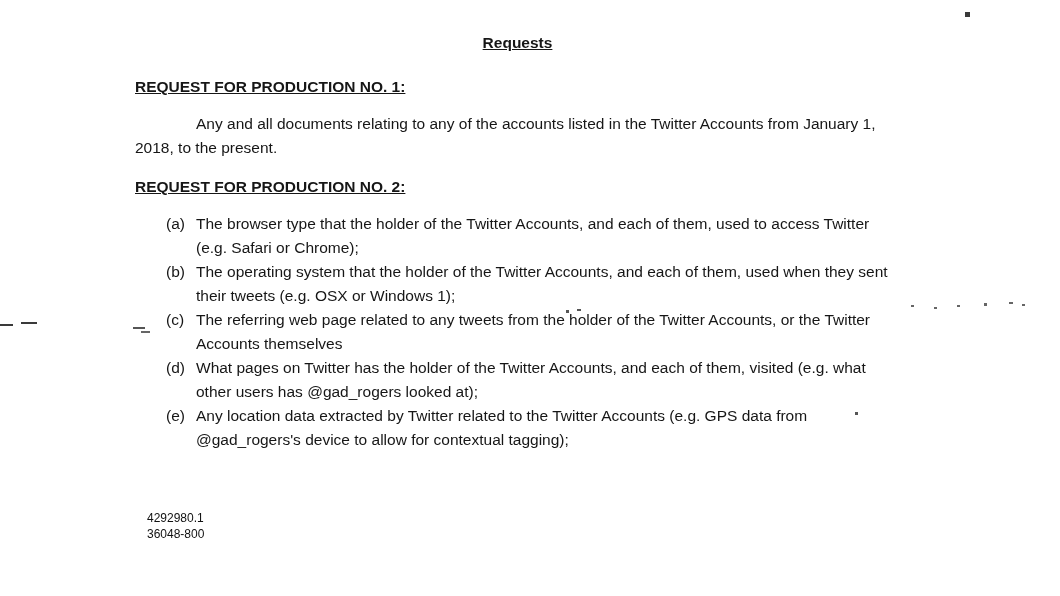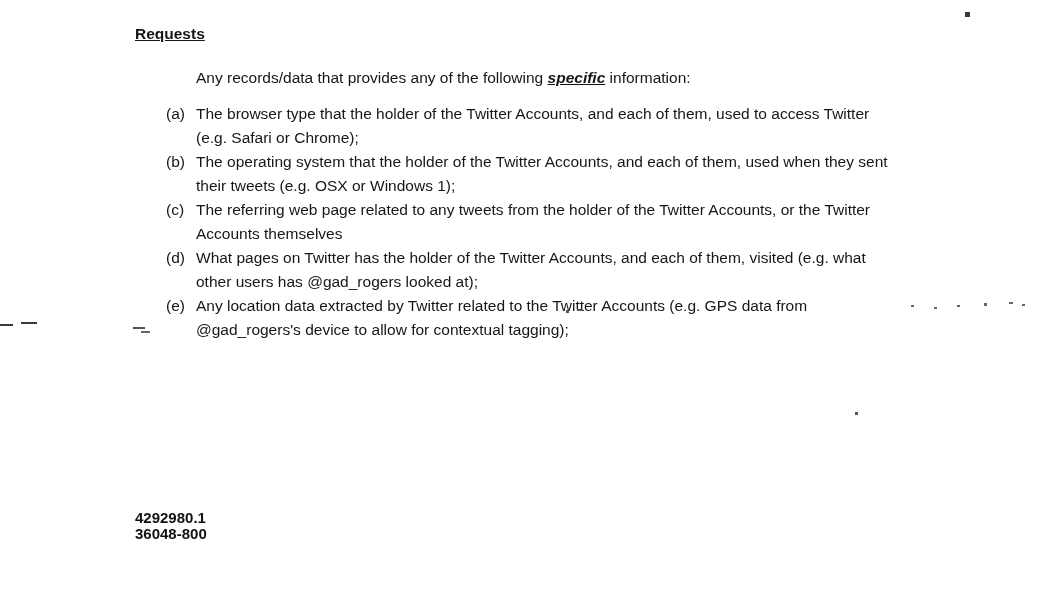--- a/index.html
+++ b/index.html
@@ -41,24 +41,24 @@
   }
   
   .content {
     position: relative;
     z-index: 2;
     padding: 22px 160px 0 135px;
     font-size: 15.5px;
     line-height: 24px;
   }
   .doc-title {
-    text-align: left;
+    text-align: center;
     font-weight: bold;
     text-decoration: underline;
-    margin: 0 0 20px 0;
+    margin: 9px 0 20px 0;
     font-size: 15.5px;
   }
   .section-heading {
     font-weight: bold;
     text-decoration: underline;
     margin: 0 0 13px 0;
     font-size: 15.5px;
   }
   .body-para {
     margin: 0 0 15px 0;
@@ -81,49 +81,51 @@
   }
   .req-item-label {
     flex: 0 0 30px;
   }
   .req-item-text {
     flex: 1;
     max-width: 712px;
   }
   .footer {
     position: absolute;
-    left: 135px;
+    left: 147px;
     top: 510px;
-    font-size: 15px;
+    font-size: 12px;
     line-height: 16px;
-    font-weight: bold;
+    font-weight: normal;
     color: #111;
     z-index: 2;
   }
   
   .artifact {
     position: absolute;
     background: #3a3a3a;
     z-index: 3;
   }
 </style>
 </head>
 <body>
 
 <div class="page">
 
 
   <div class="content">
 
     <div class="doc-title">Requests</div>
 
+    <div class="section-heading">REQUEST FOR PRODUCTION NO. 1:</div>
 
+    <p class="body-para">Any and all documents relating to any of the accounts listed in the Twitter Accounts from January 1, 2018, to the present.</p>
 
+    <div class="section-heading">REQUEST FOR PRODUCTION NO. 2:</div>
 
-    <p class="intro-para"><span>Any records/data that provides any of the following </span><span class="emph">specific</span><span> information:</span></p>
 
     <div class="req-list">
 
       <div class="req-item">
         <span class="req-item-label">(a)</span>
         <span class="req-item-text">The browser type that the holder of the Twitter Accounts, and each of them, used to access Twitter (e.g. Safari or Chrome);</span>
       </div>
 
       <div class="req-item">
         <span class="req-item-label">(b)</span>

